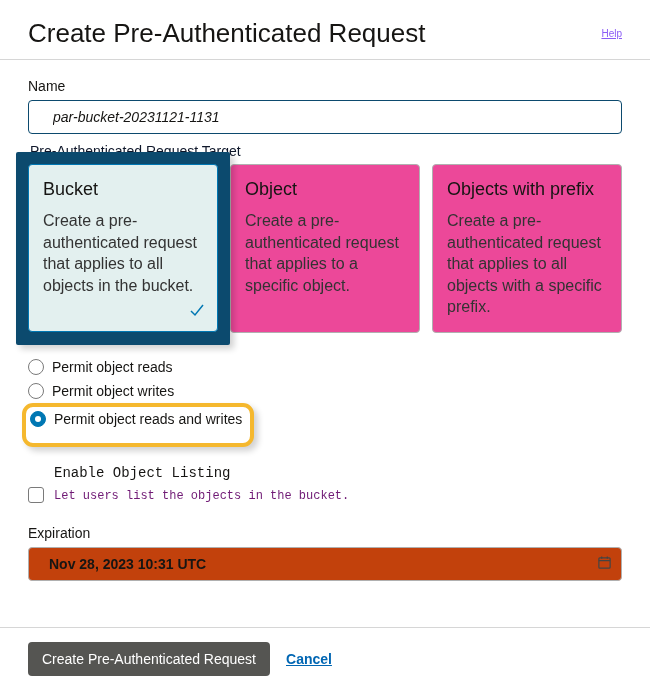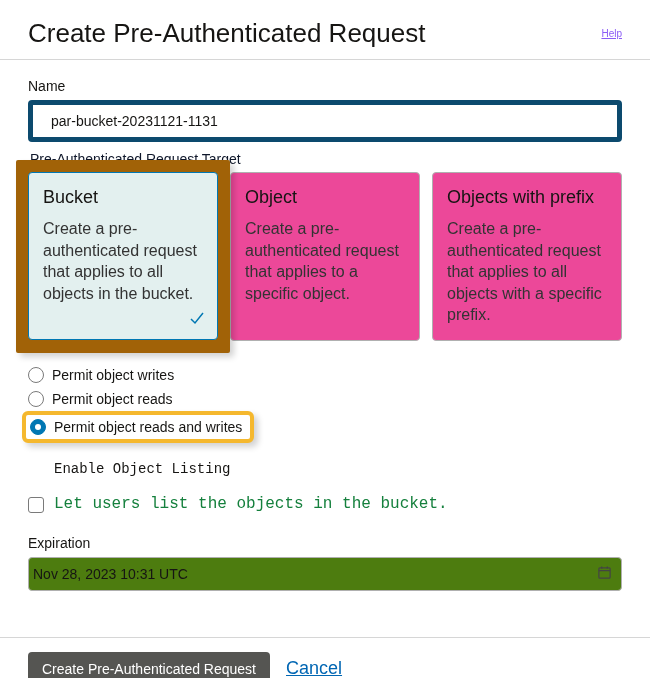--- a/index.html
+++ b/index.html
@@ -34,27 +34,28 @@
     }
     .content { padding: 0 28px 18px; }
     .label {
       display: block;
       font-size: 14px;
       color: #161513;
       margin-bottom: 6px;
     }
     .text-input {
       width: 100%;
-      padding: 8px 18px;
-      border: 5px solid #0c4a6e;
+      padding: 8px 24px;
+      border: 1px solid #0c4a6e;
       border-radius: 4px;
       font-size: 14px;
       color: #161513;
       background: #fff;
       font-family: inherit;
+      font-style: italic;
     }
     .section { margin-bottom: 22px; }
     .card-row {
       display: grid;
       grid-template-columns: 1fr 1fr 1fr;
       gap: 12px;
       position: relative;
     }
     .card {
       border: 1px solid #b0b0b0;
@@ -87,21 +88,21 @@
       bottom: 10px;
       right: 12px;
       color: #0077b3;
     }
     .card-highlight-wrap {
       position: relative;
       margin: -12px;
       padding: 12px;
       border-radius: 2px;
       box-shadow: 4px 4px 6px rgba(0,0,0,0.18);
-      background: #a16207;
+      background: #0c4a6e;
       z-index: 2;
     }
     .obscured-label {
       position: absolute;
       top: -21px;
       left: 2px;
       font-size: 14px;
       color: #0f172a;
     }
     .radio-group { margin-top: 4px; }
@@ -129,22 +130,22 @@
       content: '';
       width: 6px; height: 6px;
       border-radius: 50%;
       background: #fff;
     }
     .radio-label { font-size: 14px; }
     .radio-highlight {
       display: flex;
       align-items: center;
       border: 4px solid #f5b82e;
-      border-radius: 6px;
-      padding: 4px 8px 4px 4px;
+      border-radius: 11px;
+      padding: 4px 8px 16px 4px;
       margin-left: -6px;
       width: fit-content;
       box-shadow: 4px 4px 6px rgba(0,0,0,0.18);
       background: #fff;
     }
     .checkbox-row {
       display: flex;
       align-items: flex-end;
       margin-top: 18px;
       font-family: Liberation Mono, monospace;
@@ -152,31 +153,32 @@
     .checkbox {
       width: 16px; height: 16px;
       border: 1.5px solid #7a7a7a;
       border-radius: 3px;
       margin-right: 10px;
       margin-top: 2px;
       cursor: pointer;
       background: #fff;
     }
     .checkbox-texts .cb-label { font-size: 14px; }
-    .checkbox-texts .cb-help { font-size: 16px; color: #15803d; margin-top: 18px; }
+    .checkbox-texts .cb-help { font-size: 12px; color: #701a75; margin-top: 8px; }
     .date-wrap { position: relative; }
     .date-input {
       width: 100%;
-      padding: 8px 4px;
+      padding: 8px 20px;
       border: 1px solid #b0b0b0;
       border-radius: 4px;
       font-size: 14px;
       color: #161513;
-      background: #4d7c0f;
+      background: #c2410c;
       font-family: inherit;
+      font-weight: bold;
     }
     .date-icon {
       position: absolute;
       right: 10px;
       top: 50%;
       transform: translateY(-50%);
       color: #444;
       pointer-events: none;
     }
     .footer-divider {
@@ -195,23 +197,23 @@
       color: #fff;
       border: none;
       border-radius: 4px;
       padding: 9px 14px;
       font-size: 14px;
       cursor: pointer;
     }
     .btn-link {
       color: #0066b3;
       text-decoration: underline;
-      font-size: 18px;
-      cursor: pointer;
-      background: none; border: none;
+      font-size: 14px;
+      cursor: pointer;
+      background: none; border: none; font-weight: bold;
     }
   </style>
 </head>
 <body>
 
 <div class="header-row">
   <h1 class="page-title">Create Pre-Authenticated Request</h1>
   <a class="help-link">Help</a>
 </div>
 <hr class="divider">
@@ -245,25 +247,25 @@
         <div class="card-title">Objects with prefix</div>
         <div class="card-desc">Create a pre-authenticated request that applies to all objects with a specific prefix.</div>
       </div>
     </div>
   </div>
 
   <div class="section">
     <div class="radio-group">
       <div class="radio-row">
         <span class="radio-circle"></span>
-        <span class="radio-label">Permit object writes</span>
+        <span class="radio-label">Permit object reads</span>
       </div>
       <div class="radio-row">
         <span class="radio-circle"></span>
-        <span class="radio-label">Permit object reads</span>
+        <span class="radio-label">Permit object writes</span>
       </div>
       <div class="radio-highlight">
         <div class="radio-row" style="padding:0;">
           <span class="radio-circle checked"></span>
           <span class="radio-label">Permit object reads and writes</span>
         </div>
       </div>
     </div>
 
     <div class="checkbox-row">

